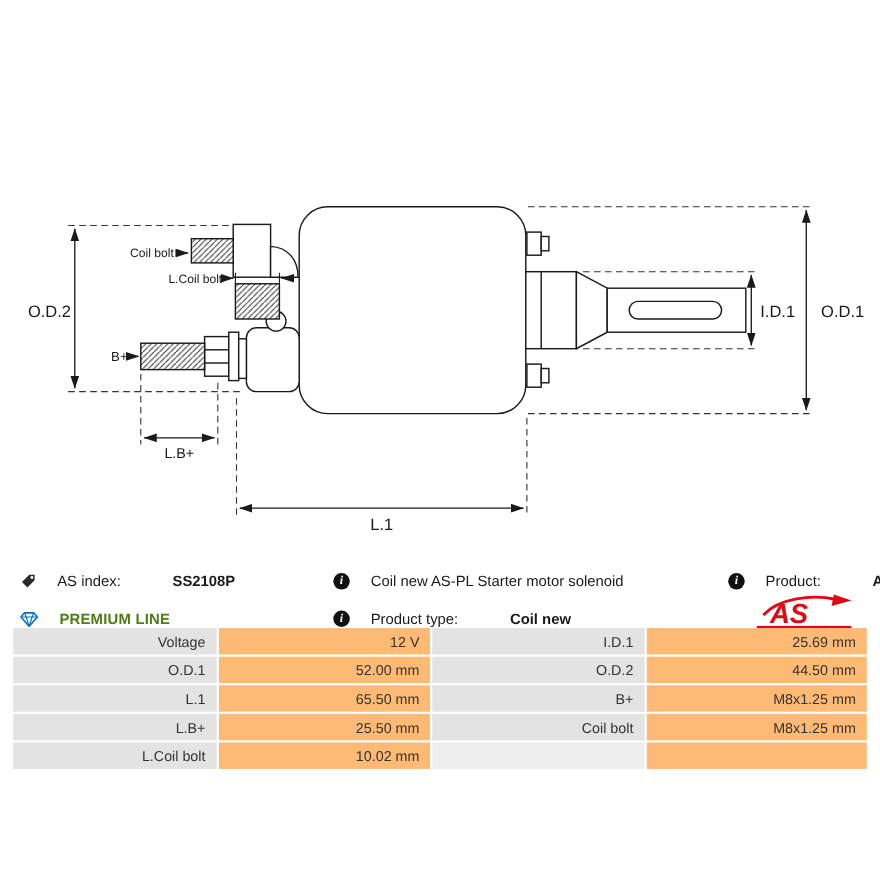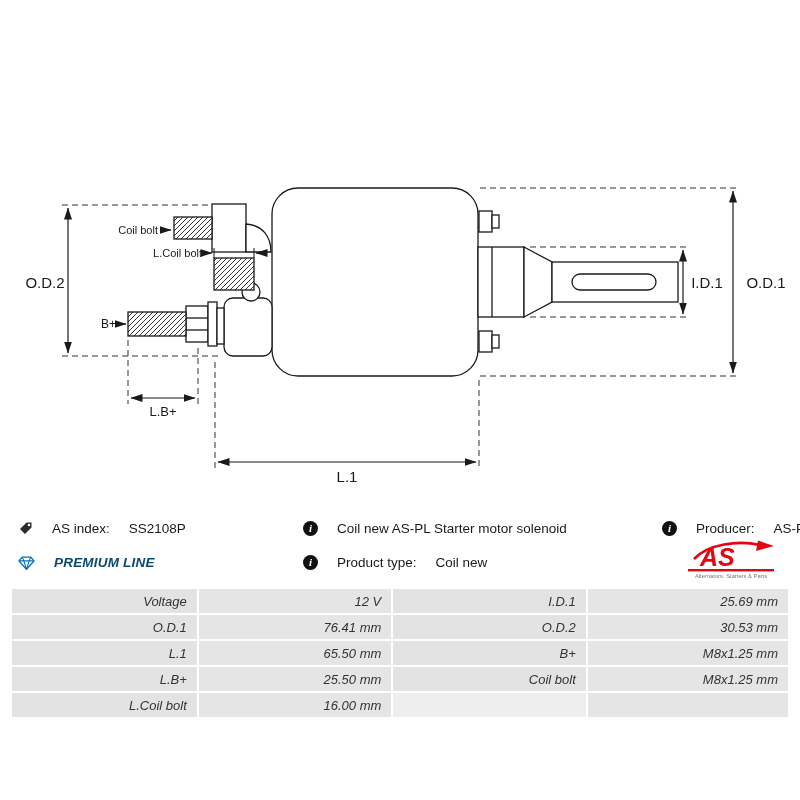--- a/index.html
+++ b/index.html
@@ -10,36 +10,36 @@
   
   .drawing-svg { position:absolute; left:0; top:0; }
   .dimtext   { font-family:"Liberation Sans", sans-serif; font-size:15px; fill:#1a1a1a; }
   .dimtext-m { font-family:"Liberation Sans", sans-serif; font-size:13px; fill:#1a1a1a; }
   .dimtext-s { font-family:"Liberation Sans", sans-serif; font-size:11px; fill:#1a1a1a; }
   .dimtext-b { font-family:"Liberation Sans", sans-serif; font-size:12px; fill:#1a1a1a; }
 
   
   .info-item { position:absolute; display:flex; align-items:flex-end; gap:19px;
                font-size:13.5px; color:#1a1a1a; height:20px; white-space:nowrap; }
-  .info-item b { font-weight:normal; }
+  .info-item b { font-weight:bold;margin-left:28px; }
   .icon-circle { width:15px; height:15px; border-radius:50%; background:#111;
                  color:#fff; font-size:11px; font-weight:bold; font-style:italic;
                  display:flex; align-items:center; justify-content:center;
                  font-family:"Liberation Serif", serif; flex:0 0 15px; line-height:1; }
-  .premium-text { color:#0c4a6e; font-weight:bold; letter-spacing:0.2px;font-style:italic; }
+  .premium-text { color:#4d7c0f; font-weight:bold; letter-spacing:0.2px; }
 
   .logo-box { position:absolute; right:22px; top:540px; width:92px; height:40px; }
 
   
-  .spec-table { position:absolute; left:10px; top:587px; width:780px;
+  .spec-table { position:absolute; left:10px; top:569px; width:780px;
                 border-collapse:separate; border-spacing:2px;
-                font-size:13px; color:#333; table-layout:fixed;font-style:italic; }
+                font-size:13px; color:#333; table-layout:fixed; }
   .spec-table td { height:24px; padding:2px 10px; text-align:right; vertical-align:middle; }
   td.lbl { background:#e3e3e3; }
-  td.val { background:#e5e5e5;margin-top:35px; }
+  td.val { background:#fdba74;margin-top:35px; }
   td.lbl-empty { background:#eeeeee; }
   col.c1 { width:24%; } col.c2 { width:25%; } col.c3 { width:25%; } col.c4 { width:26%; }
 </style>
 </head>
 <body>
 
 <div class="page">
 
   <svg class="drawing-svg" width="800" height="505" viewBox="0 0 800 505">
     <defs>
@@ -136,21 +136,21 @@
     <b>SS2108P</b>
   </div>
 
   <div class="info-item" style="left:303px; top:516px;">
     <span class="icon-circle">i</span>
     <span>Coil new AS-PL Starter motor solenoid</span>
   </div>
 
   <div class="info-item" style="left:662px; top:516px;">
     <span class="icon-circle">i</span>
-    <span>Producer:</span>
+    <span>Product:</span>
     <b>AS-PL</b>
   </div>
 
   <div class="info-item" style="left:18px; top:550px;">
     <svg width="17" height="14" viewBox="0 0 16 13">
       <path d="M1,4.5 L4,1 H12 L15,4.5 L8,12.5 Z" fill="none" stroke="#0071bc" stroke-width="1.3"></path>
       <path d="M1,4.5 H15 M5.5,4.5 L8,12.5 L10.5,4.5 M4,1 L5.5,4.5 M12,1 L10.5,4.5" fill="none" stroke="#0071bc" stroke-width="1"></path>
     </svg>
     <span class="premium-text">PREMIUM LINE</span>
   </div>
@@ -180,38 +180,38 @@
       </colgroup>
     <tbody>
       <tr>
         <td class="lbl">Voltage</td>
         <td class="val">12 V</td>
         <td class="lbl">I.D.1</td>
         <td class="val">25.69 mm</td>
       </tr>
       <tr>
         <td class="lbl">O.D.1</td>
-        <td class="val">76.41 mm</td>
+        <td class="val">52.00 mm</td>
         <td class="lbl">O.D.2</td>
-        <td class="val">30.53 mm</td>
+        <td class="val">44.50 mm</td>
       </tr>
       <tr>
         <td class="lbl">L.1</td>
         <td class="val">65.50 mm</td>
         <td class="lbl">B+</td>
         <td class="val">M8x1.25 mm</td>
       </tr>
       <tr>
         <td class="lbl">L.B+</td>
         <td class="val">25.50 mm</td>
         <td class="lbl">Coil bolt</td>
         <td class="val">M8x1.25 mm</td>
       </tr>
       <tr>
         <td class="lbl">L.Coil bolt</td>
-        <td class="val">16.00 mm</td>
+        <td class="val">10.02 mm</td>
         <td class="lbl lbl-empty"></td>
         <td class="val"></td>
       </tr>
     </tbody>
   </table>
 
 </div>
 
 </body></html>

